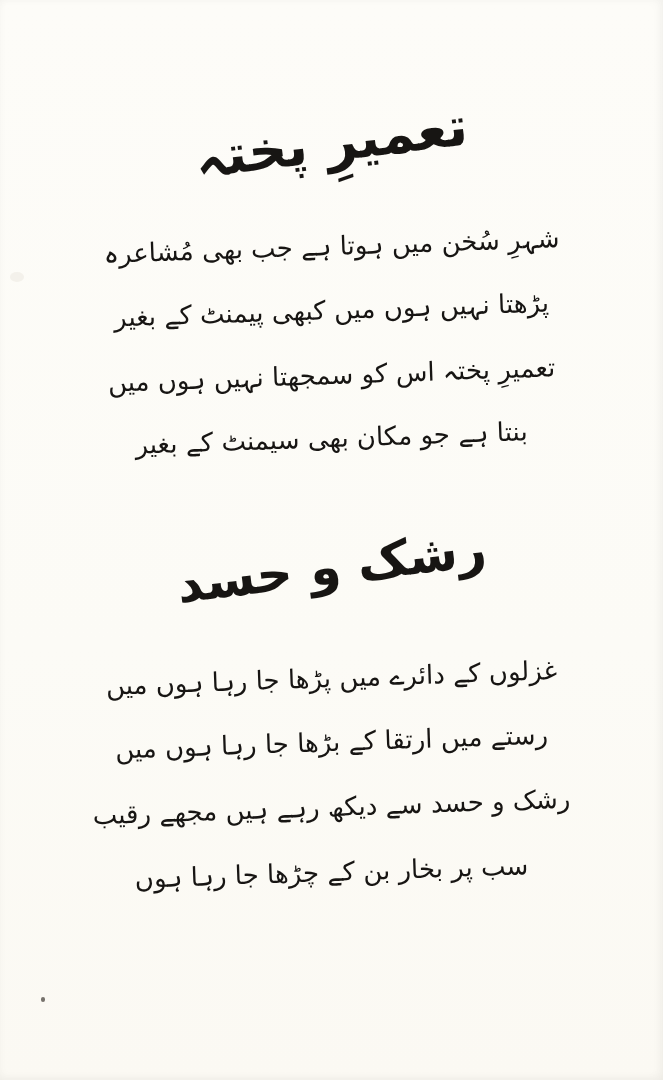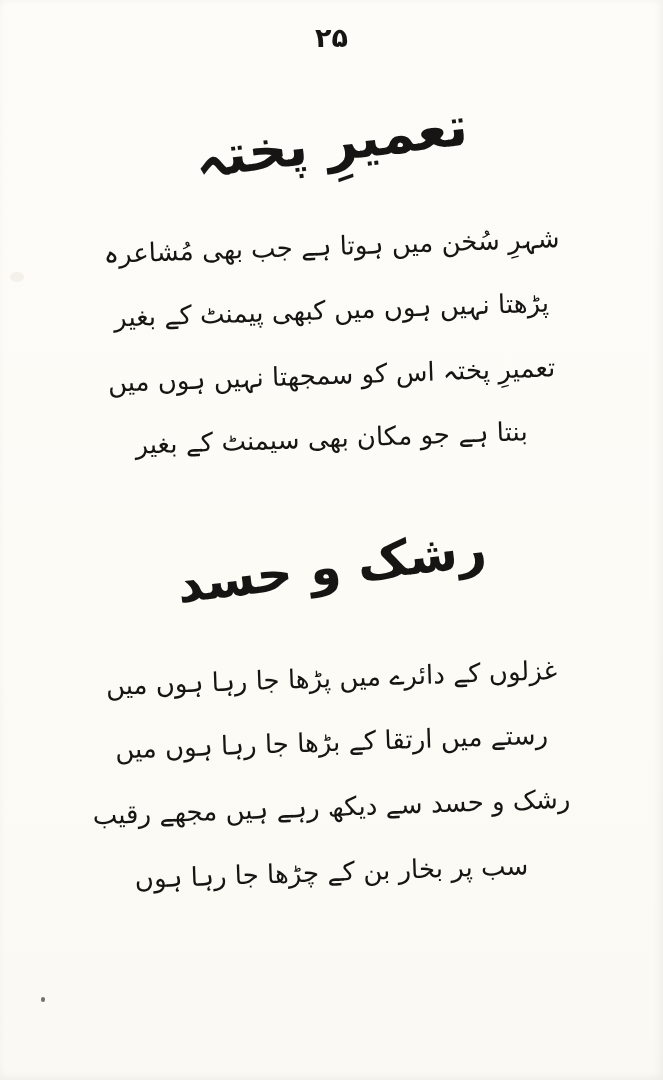--- a/index.html
+++ b/index.html
@@ -91,21 +91,20 @@
     background: #efece5;
     border-radius: 50%;
     opacity: 0.7;
   }
 </style>
 </head>
 <body>
 
 <div class="page">
 
-  <div class="page-number">۲۵</div>
 
   <div class="paper-smudge"></div>
 
   <div class="poem-title-wrap first">
     <span class="poem-title">تعمیرِ پختہ</span>
   </div>
 
   <div class="poem-line p1-l0">شہرِ سُخن میں ہوتا ہے جب بھی مُشاعرہ</div>
   <div class="poem-line p1-l1">پڑھتا نہیں ہوں میں کبھی پیمنٹ کے بغیر</div>
   <div class="poem-line p1-l2">تعمیرِ پختہ اس کو سمجھتا نہیں ہوں میں</div>

